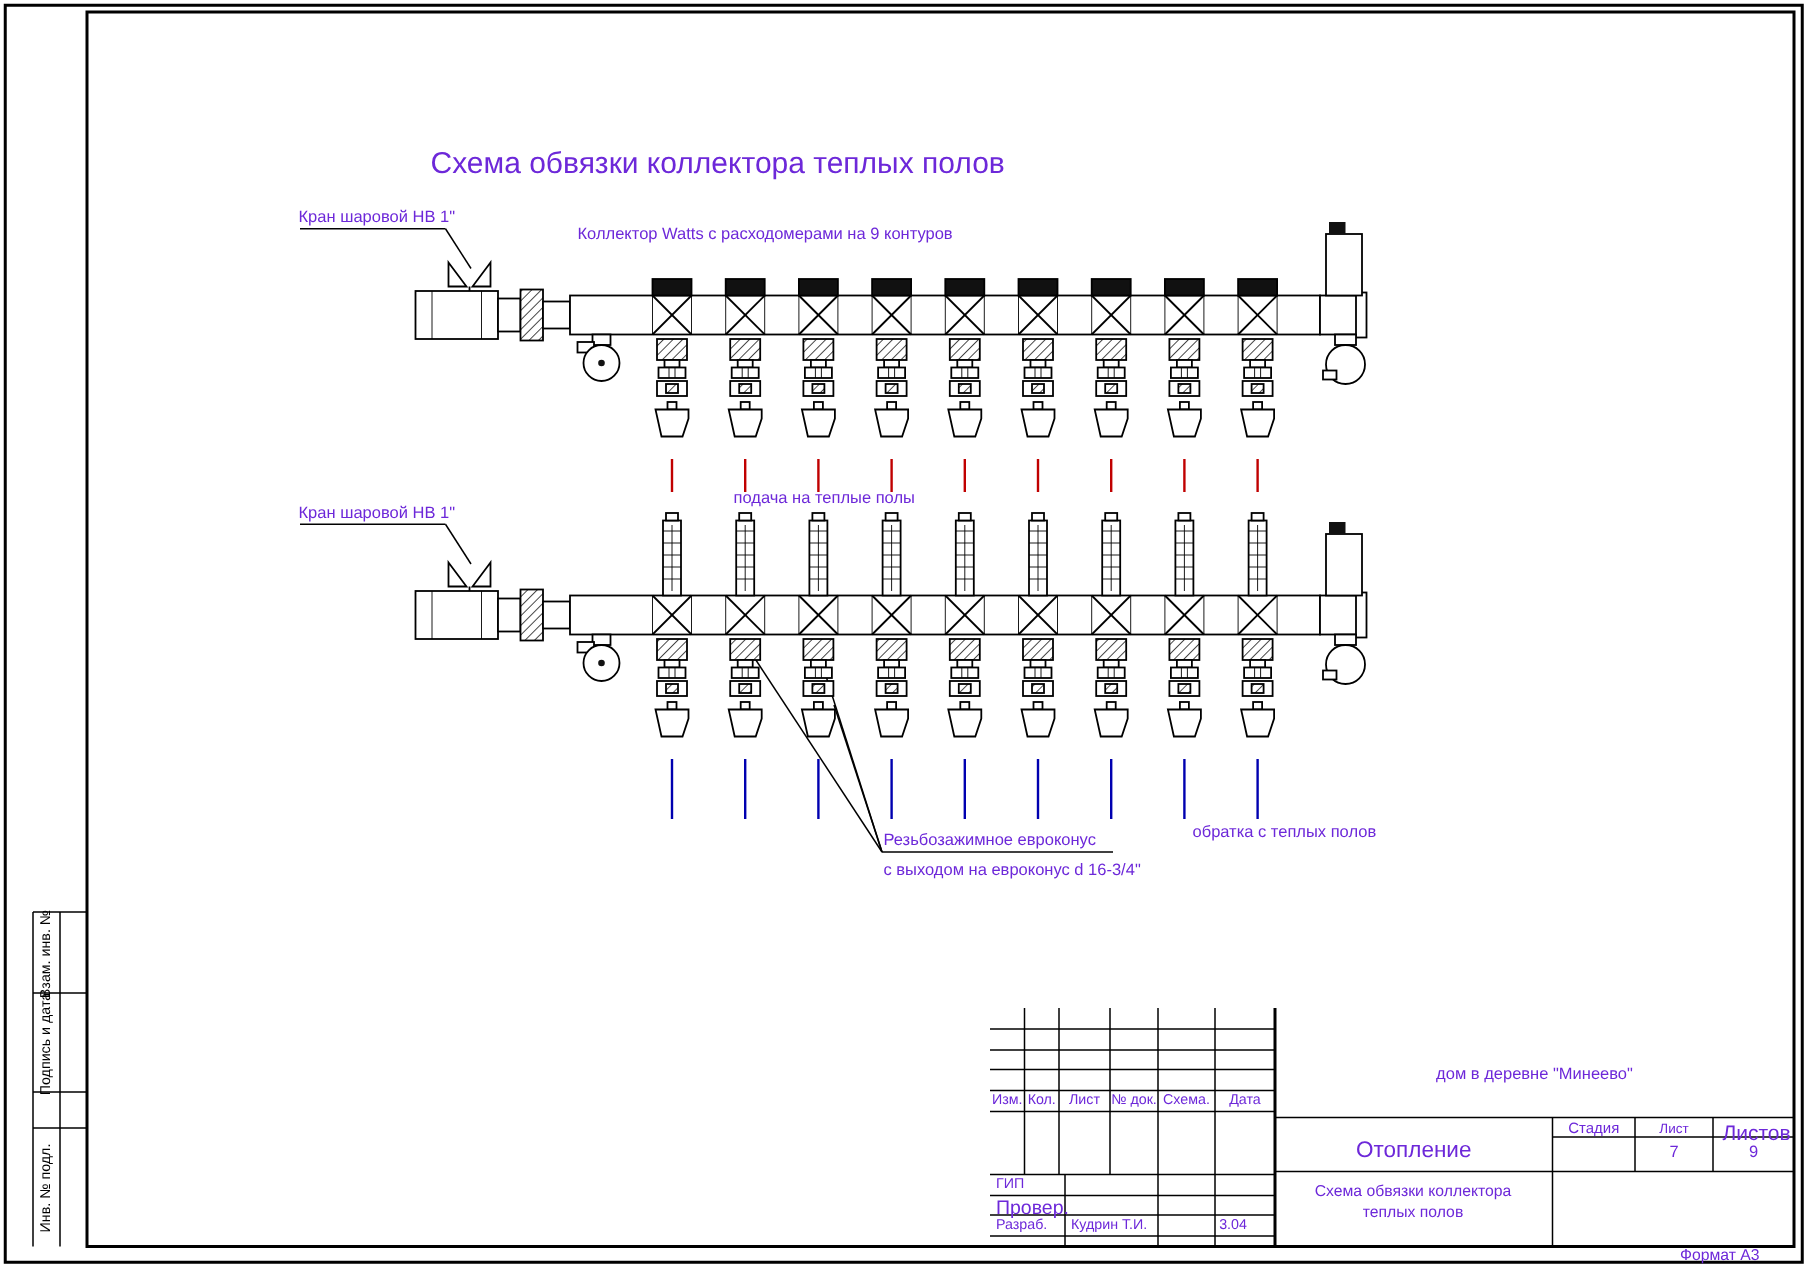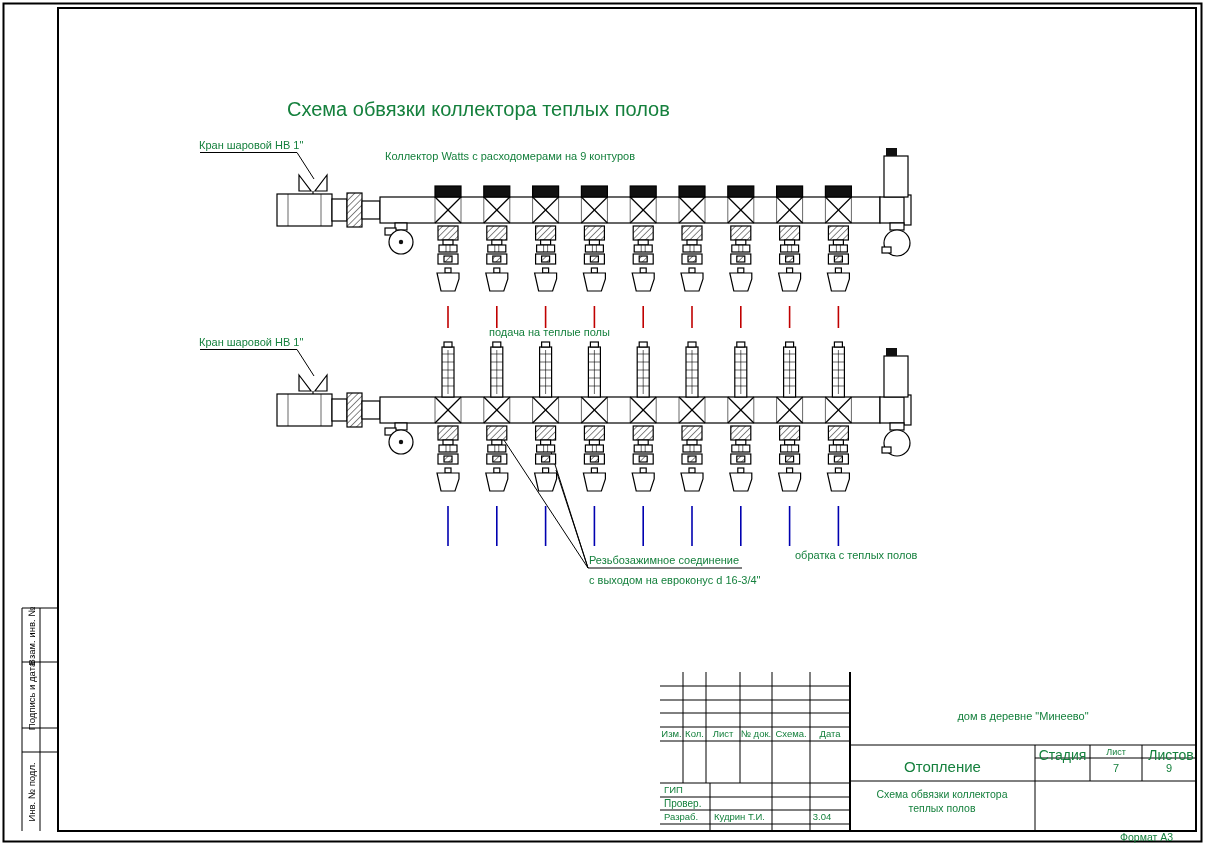--- a/index.html
+++ b/index.html
@@ -1,19 +1,19 @@
 <!DOCTYPE html>
 <html><head>
 <meta charset="utf-8">
 <style>
   html,body{margin:0;padding:0;width:1205px;height:845px;background:#fff;
     font-family:"Liberation Sans", sans-serif;color:#000;overflow:hidden}
   .page{position:absolute;left:0;top:0;width:1205px;height:845px}
   svg.art{position:absolute;left:0;top:0}
-  .lbl{position:absolute;white-space:nowrap;color:#15803d;line-height:1.15}
+  .lbl{position:absolute;white-space:nowrap;color:#6d28d9;line-height:1.15}
   .c{text-align:center}
   .wrap{white-space:normal}
   .vlbl{position:absolute;font-size:9.5px;white-space:nowrap;
     transform:translate(-50%,-50%) rotate(-90deg)}
   .it{}
   
   .ln{stroke:#000;stroke-width:1.2;fill:none}
   .lt{stroke:#000;stroke-width:0.6;fill:none}
   .fw{fill:#fff}
   .fb{fill:#111}
@@ -513,46 +513,46 @@
   <div class="lbl" style="left:199px;top:139px;font-size:11px">Кран шаровой НВ 1"</div>
 
   <div class="lbl" style="left:385px;top:150px;font-size:11px">Коллектор Watts с расходомерами на 9 контуров</div>
 
   <div class="lbl" style="left:199px;top:336px;font-size:11px">Кран шаровой НВ 1"</div>
 
   <div class="lbl" style="left:489px;top:326px;font-size:11px">подача на теплые полы</div>
 
   <div class="lbl" style="left:795px;top:549px;font-size:11px">обратка с теплых полов</div>
 
-  <div class="lbl" style="left:589px;top:554px;font-size:11px">Резьбозажимное соединение</div>
+  <div class="lbl" style="left:589px;top:554px;font-size:11px">Резьбозажимное евроконус</div>
 
   <div class="lbl" style="left:589px;top:574px;font-size:11px">с выходом на евроконус d 16-3/4"</div>
 
   <div class="lbl it" style="left:1120px;top:831px;font-size:10.5px">Формат  А3</div>
 
   <div class="vlbl" style="left:31px;top:636px">Взам. инв. №</div>
   <div class="vlbl" style="left:31px;top:696px">Подпись и дата</div>
   <div class="vlbl" style="left:31px;top:792px">Инв. № подл.</div>
 
   <div class="lbl c" style="left:660px;width:23px;top:729px;font-size:9.5px">Изм.</div>
   <div class="lbl c" style="left:683px;width:23px;top:729px;font-size:9.5px">Кол.</div>
   <div class="lbl c" style="left:706px;width:34px;top:729px;font-size:9.5px">Лист</div>
   <div class="lbl c" style="left:740px;width:32px;top:729px;font-size:9.5px">№ док.</div>
   <div class="lbl c" style="left:772px;width:38px;top:729px;font-size:9.5px">Схема.</div>
   <div class="lbl c" style="left:810px;width:40px;top:729px;font-size:9.5px">Дата</div>
 
   <div class="lbl c" style="left:852px;width:342px;top:710px;font-size:11px">дом в деревне "Минеево"</div>
   <div class="lbl c" style="left:852px;width:181px;top:758px;font-size:15px">Отопление</div>
   <div class="lbl c wrap" style="left:858px;width:168px;top:788px;font-size:10.5px;line-height:1.3">Схема обвязки коллектора теплых полов</div>
 
-  <div class="lbl c" style="left:1035px;width:55px;top:747px;font-size:14px">Стадия</div>
+  <div class="lbl c" style="left:1035px;width:55px;top:747px;font-size:10px">Стадия</div>
   <div class="lbl c" style="left:1090px;width:52px;top:747px;font-size:9px">Лист</div>
   <div class="lbl c" style="left:1142px;width:58px;top:747px;font-size:14px">Листов</div>
   <div class="lbl c" style="left:1090px;width:52px;top:762px;font-size:11px">7</div>
   <div class="lbl c" style="left:1142px;width:54px;top:762px;font-size:11px">9</div>
 
   <div class="lbl" style="left:664px;top:785px;font-size:9.5px">ГИП</div>
-  <div class="lbl" style="left:664px;top:798px;font-size:10px">Провер.</div>
+  <div class="lbl" style="left:664px;top:798px;font-size:13px">Провер.</div>
   <div class="lbl" style="left:664px;top:812px;font-size:9.5px">Разраб.</div>
   <div class="lbl" style="left:714px;top:812px;font-size:9.5px">Кудрин Т.И.</div>
   <div class="lbl c" style="left:810px;width:24px;top:812px;font-size:9.5px">3.04</div>
 
 </div>
 
 </body></html>

